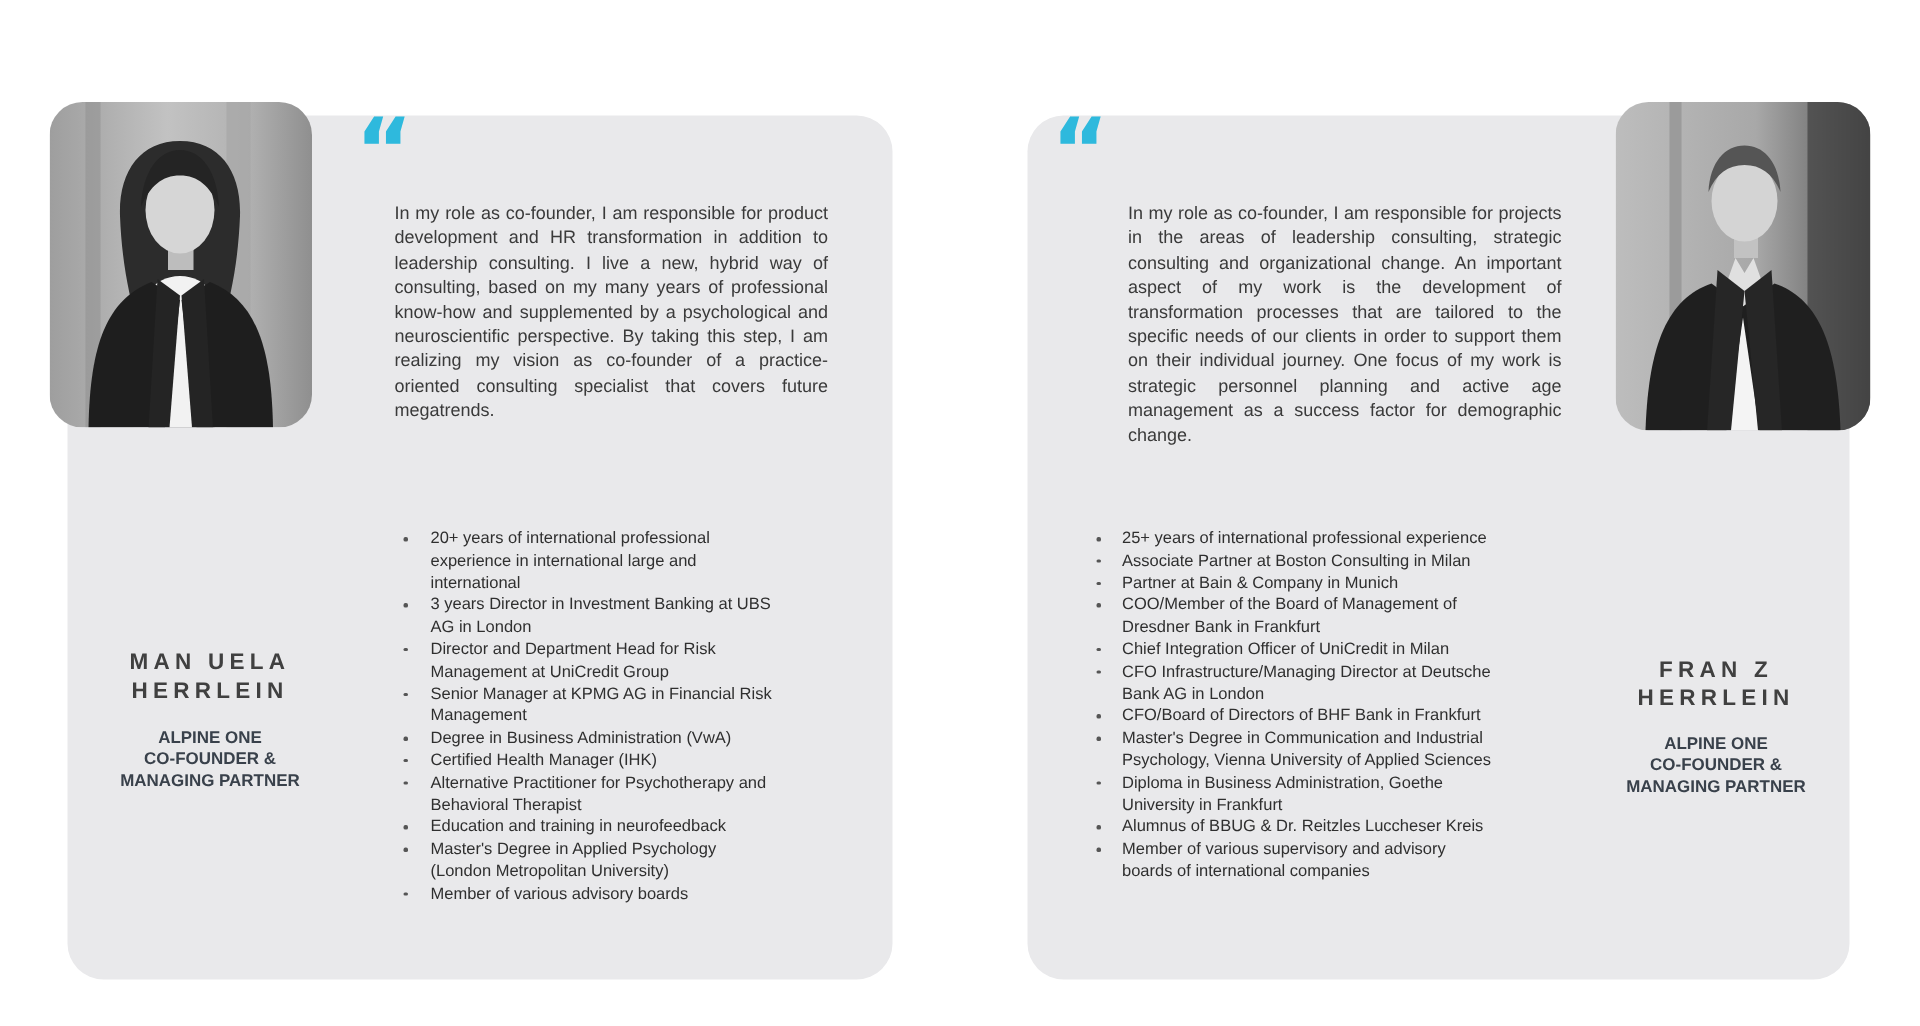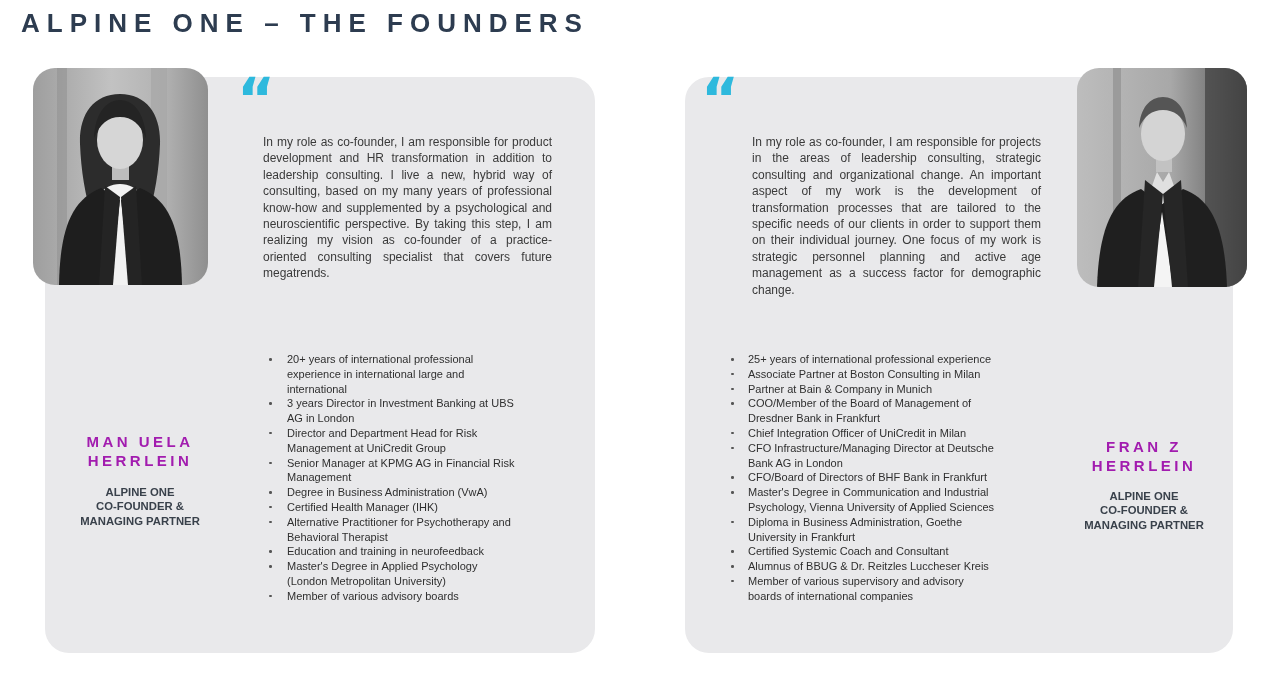--- a/index.html
+++ b/index.html
@@ -35,35 +35,34 @@
   ul.credentials{position:absolute;top:284px;margin:0;padding:0;list-style:none;
                  font-size:11px;line-height:14.8px;color:#2F2F2F;}
   .founder.left  ul.credentials{left:235px;width:248px;}
   .founder.right ul.credentials{left:45px;width:268px;}
   ul.credentials li{position:relative;padding-left:19px;}
   .founder.right ul.credentials li{padding-left:18px;}
   ul.credentials li::before{content:"";position:absolute;left:1px;top:6px;width:2.5px;height:2.5px;
                             border-radius:50%;background:#555;}
 
   .name{position:absolute;font-size:15px;font-weight:700;letter-spacing:3.5px;line-height:19px;
-        color:#a21caf;text-align:center;white-space:pre-line;}
+        color:#404040;text-align:center;white-space:pre-line;}
   .founder.left  .name{left:12px;top:364px;width:190px;}
   .founder.right .name{left:378px;top:369px;width:162px;}
 
   .role{position:absolute;font-size:11.3px;line-height:14.3px;color:#39414B;text-align:center;
         white-space:pre-line;font-weight:bold;}
   .founder.left  .role{left:12px;top:417px;width:190px;}
   .founder.right .role{left:378px;top:421px;width:162px;}
 </style>
 </head>
 <body>
 
 <div class="stage">
 
-  <div class="page-title">ALPINE ONE – THE FOUNDERS</div>
 
   <section class="founder left">
     <div class="card-bg"></div>
 
     <div class="photo">
       <svg viewBox="0 0 175 217" preserveAspectRatio="none" aria-hidden="true">
         <defs>
           <linearGradient id="bgL" x1="0" y1="0" x2="1" y2="0">
             <stop offset="0" stop-color="#9e9e9e"></stop>
               <stop offset="0.45" stop-color="#c2c2c2"></stop>
@@ -143,21 +142,20 @@
     <ul class="credentials">
         <li>25+ years of international professional experience</li>
         <li>Associate Partner at Boston Consulting in Milan</li>
         <li>Partner at Bain &amp; Company in Munich</li>
         <li>COO/Member of the Board of Management of Dresdner Bank in Frankfurt</li>
         <li>Chief Integration Officer of UniCredit in Milan</li>
         <li>CFO Infrastructure/Managing Director at Deutsche Bank AG in London</li>
         <li>CFO/Board of Directors of BHF Bank in Frankfurt</li>
         <li>Master's Degree in Communication and Industrial Psychology, Vienna University of Applied Sciences</li>
         <li>Diploma in Business Administration, Goethe University in Frankfurt</li>
-        <li>Certified Systemic Coach and Consultant</li>
         <li>Alumnus of BBUG &amp; Dr. Reitzles Luccheser Kreis</li>
         <li>Member of various supervisory and advisory boards of international companies</li>
       </ul>
 
     <div class="name">FRAN Z
 HERRLEIN</div>
     <div class="role">ALPINE ONE
 CO-FOUNDER &amp;
 MANAGING PARTNER</div>
   </section>

